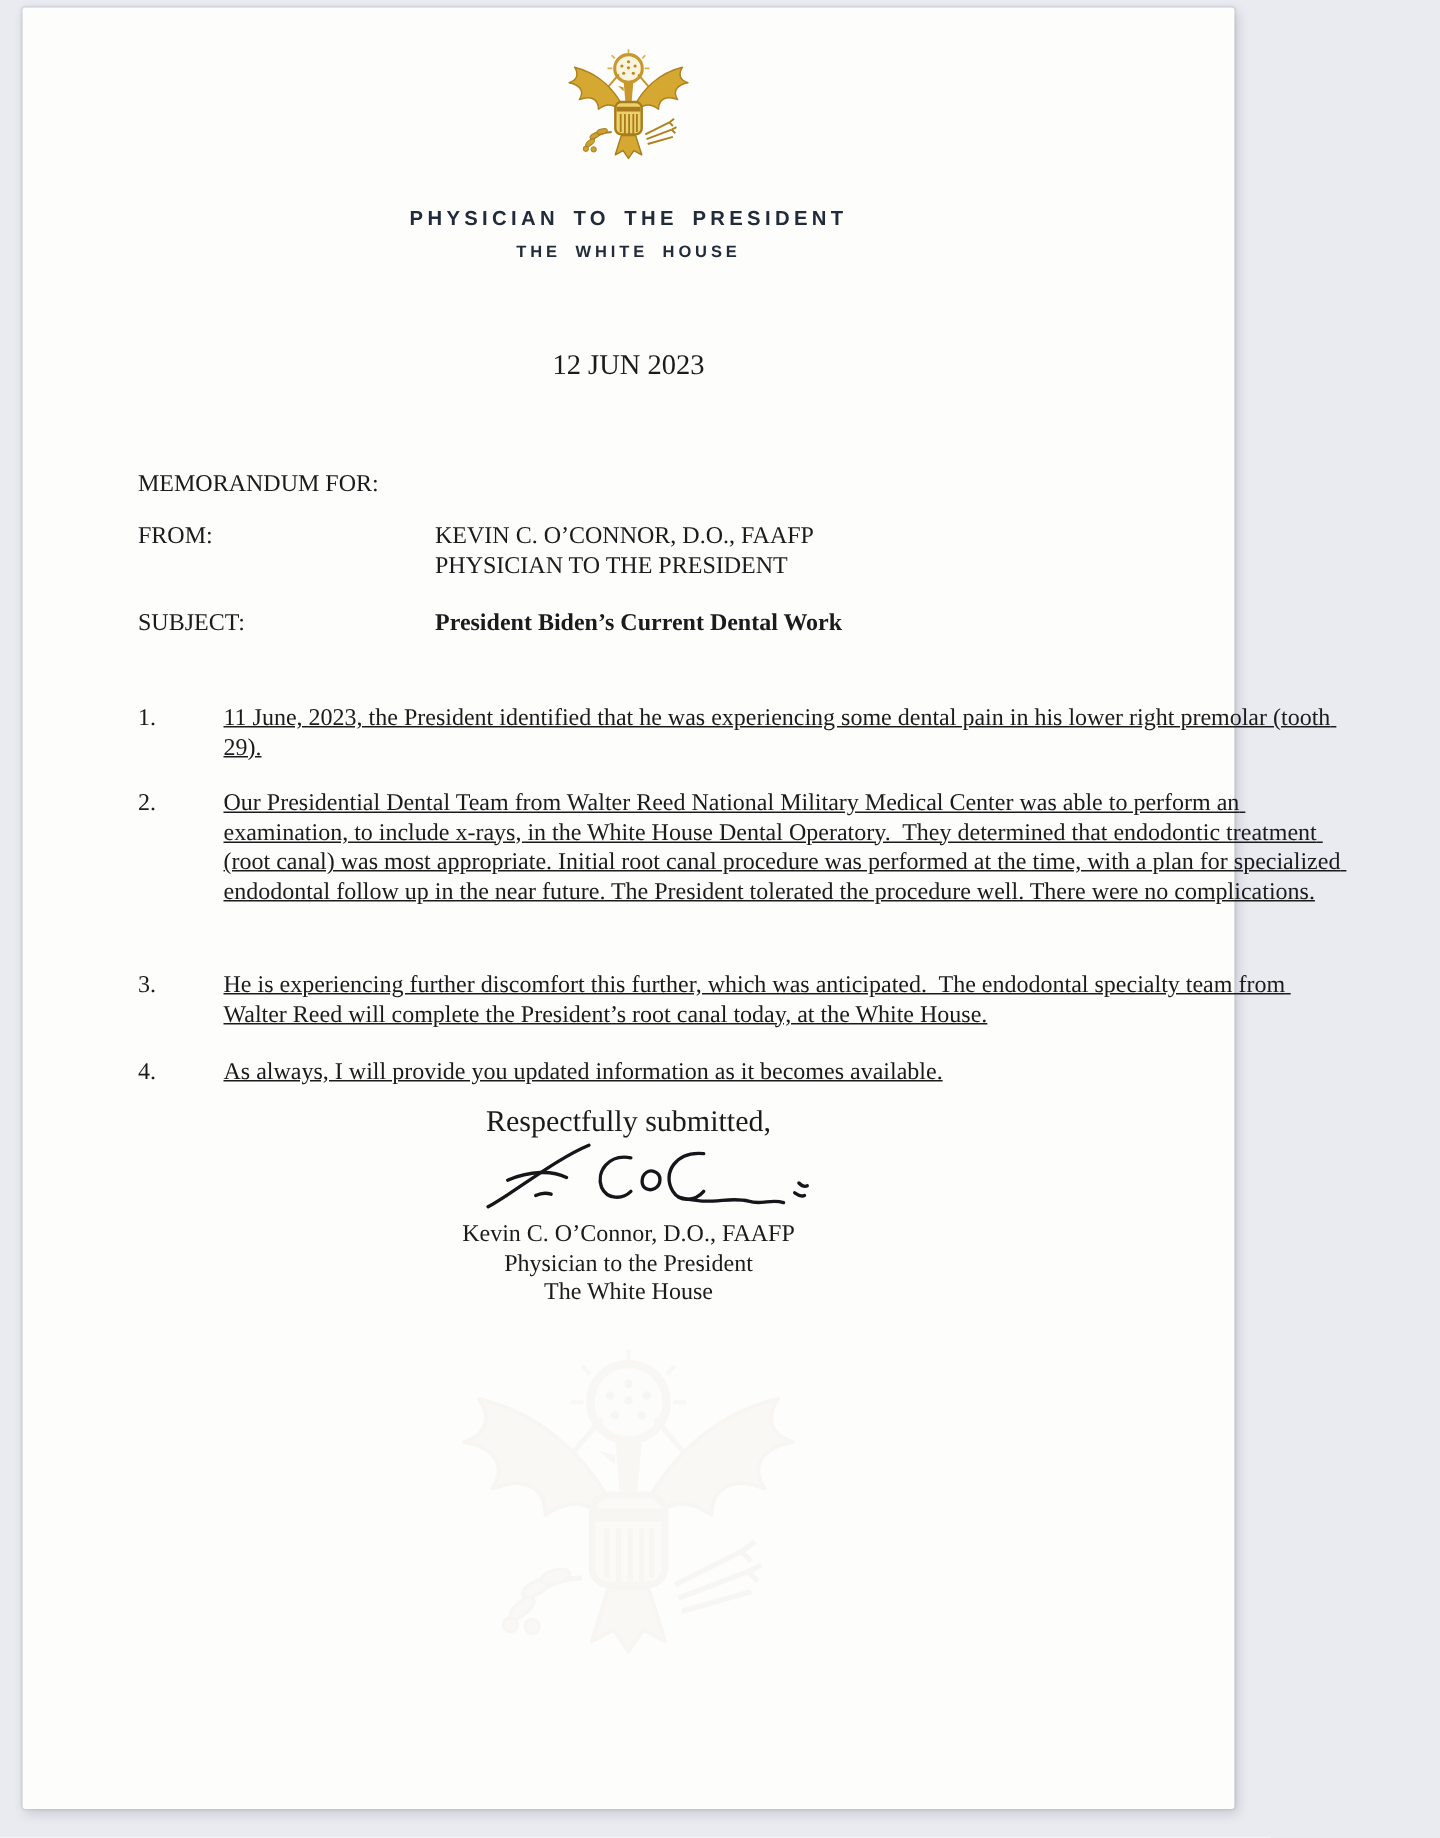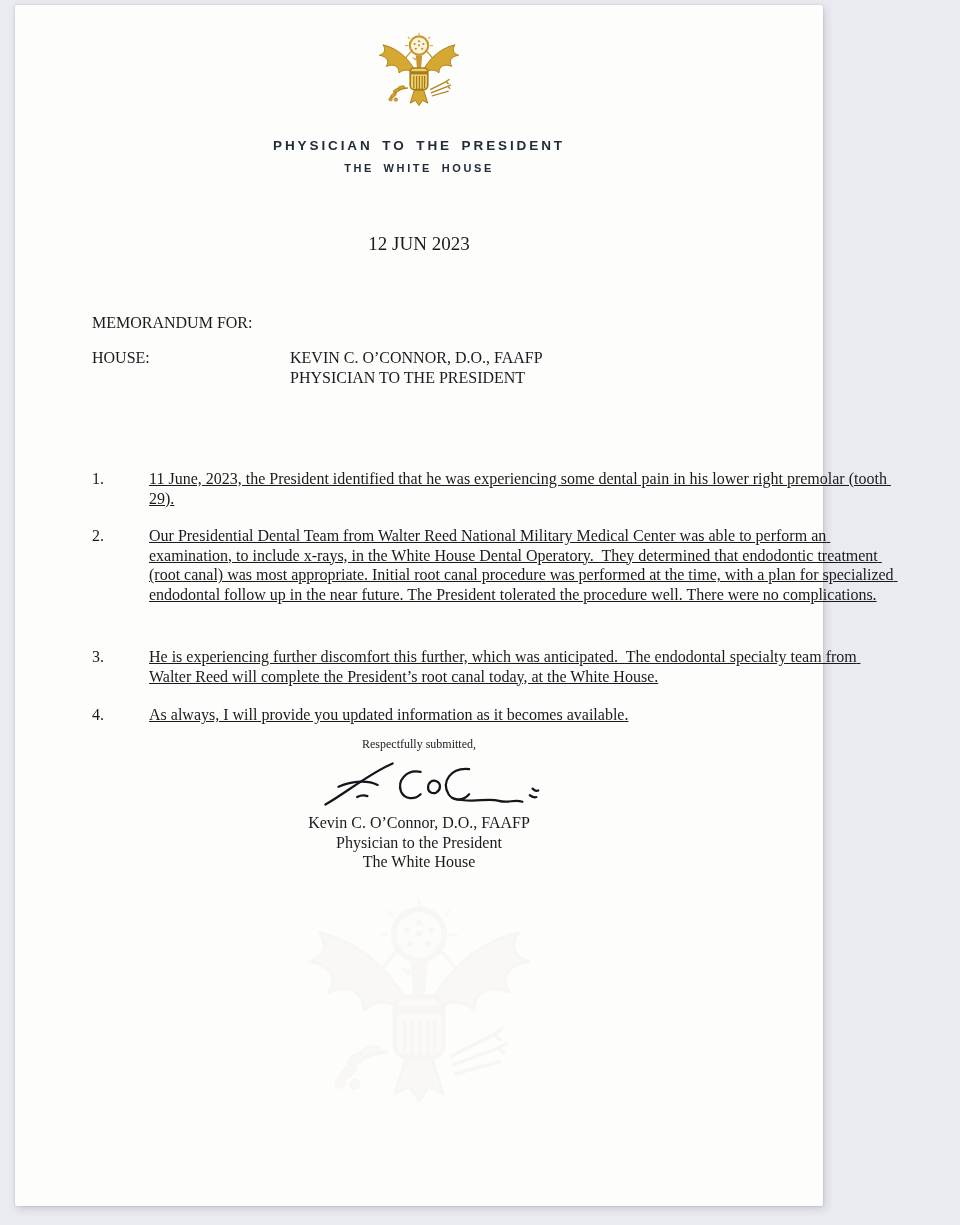--- a/index.html
+++ b/index.html
@@ -47,21 +47,21 @@
   .field-row.subject .field-value{font-weight:bold;}
   .row-memofor{top:266px;margin-top:42px;}
   .row-from{top:343px;}
   .row-subject{top:401px;}
   
   .para{position:absolute;left:77px;width:796px;font-size:16px;line-height:19.6px;}
   .para-num{position:absolute;left:0;top:0;}
   .para-text{margin-left:57px;width:753px;white-space:pre-wrap;text-decoration:underline;}
   .p1{top:464px;} .p2{top:521px;} .p3{top:642px;} .p4{top:700px;}
   
-  .closing{position:absolute;top:732px;left:0;width:100%;text-align:center;font-size:12px;}
+  .closing{position:absolute;top:732px;left:0;width:100%;text-align:center;font-size:20px;}
   .signature{
     position:absolute;top:751px;left:50%;transform:translateX(-46%);
     width:250px;height:56px;
   }
   .sig-block{
     position:absolute;top:808px;left:0;width:100%;
     text-align:center;font-size:16px;line-height:19.5px;
   }
   
   .watermark{
@@ -151,25 +151,29 @@
   <div class="lh-title">PHYSICIAN TO THE PRESIDENT</div>
   <div class="lh-subtitle">THE WHITE HOUSE</div>
 
   <div class="date-line">12 JUN 2023</div>
 
   <div class="field-row row-memofor">
     <span class="field-label">MEMORANDUM FOR:</span>
   </div>
 
   <div class="field-row row-from">
-    <span class="field-label">HOUSE:</span>
+    <span class="field-label">FROM:</span>
     <div class="field-value">KEVIN C. O’CONNOR, D.O., FAAFP
 PHYSICIAN TO THE PRESIDENT</div>
   </div>
 
+  <div class="field-row row-subject subject">
+    <span class="field-label">SUBJECT:</span>
+    <div class="field-value">President Biden’s Current Dental Work</div>
+  </div>
 
   <div class="para p1">
     <span class="para-num">1.</span>
     <div class="para-text">11 June, 2023, the President identified that he was experiencing some dental pain in his lower right premolar (tooth 29).</div>
   </div>
 
   <div class="para p2">
     <span class="para-num">2.</span>
     <div class="para-text">Our Presidential Dental Team from Walter Reed National Military Medical Center was able to perform an examination, to include x-rays, in the White House Dental Operatory.  They determined that endodontic treatment (root canal) was most appropriate. Initial root canal procedure was performed at the time, with a plan for specialized endodontal follow up in the near future. The President tolerated the procedure well. There were no complications.</div>
   </div>

